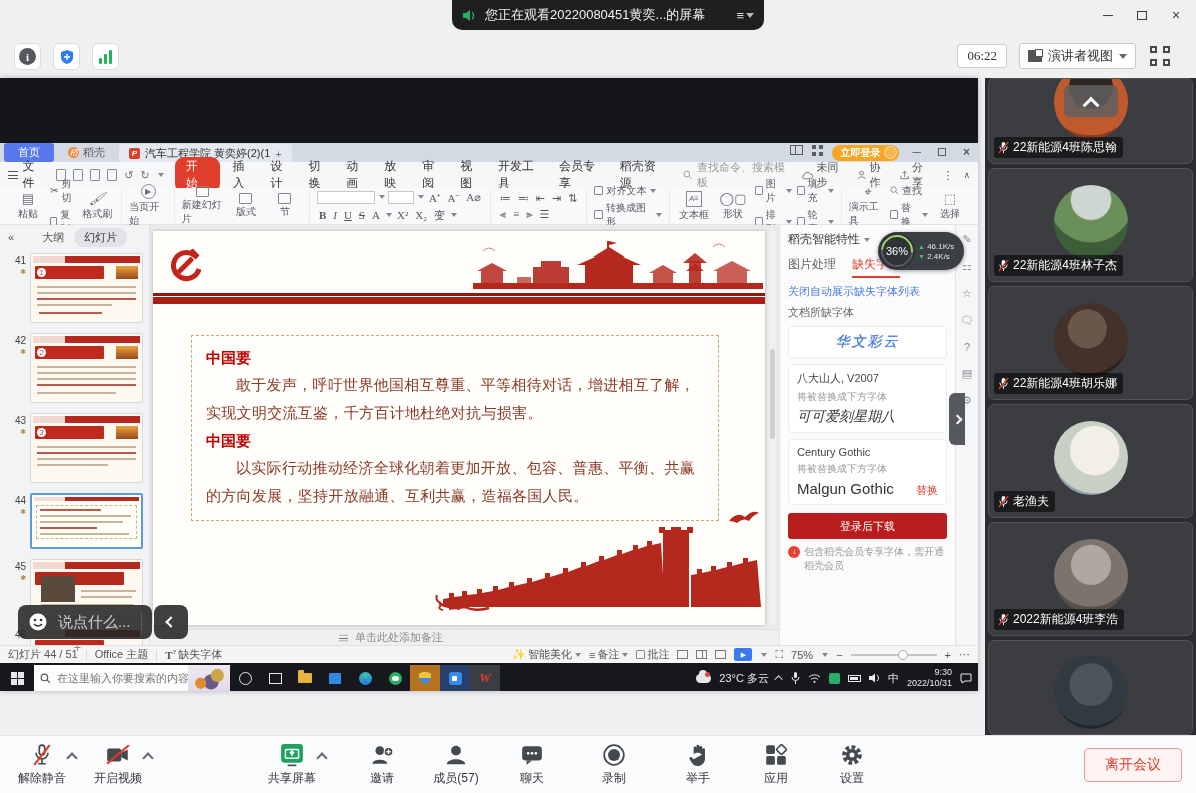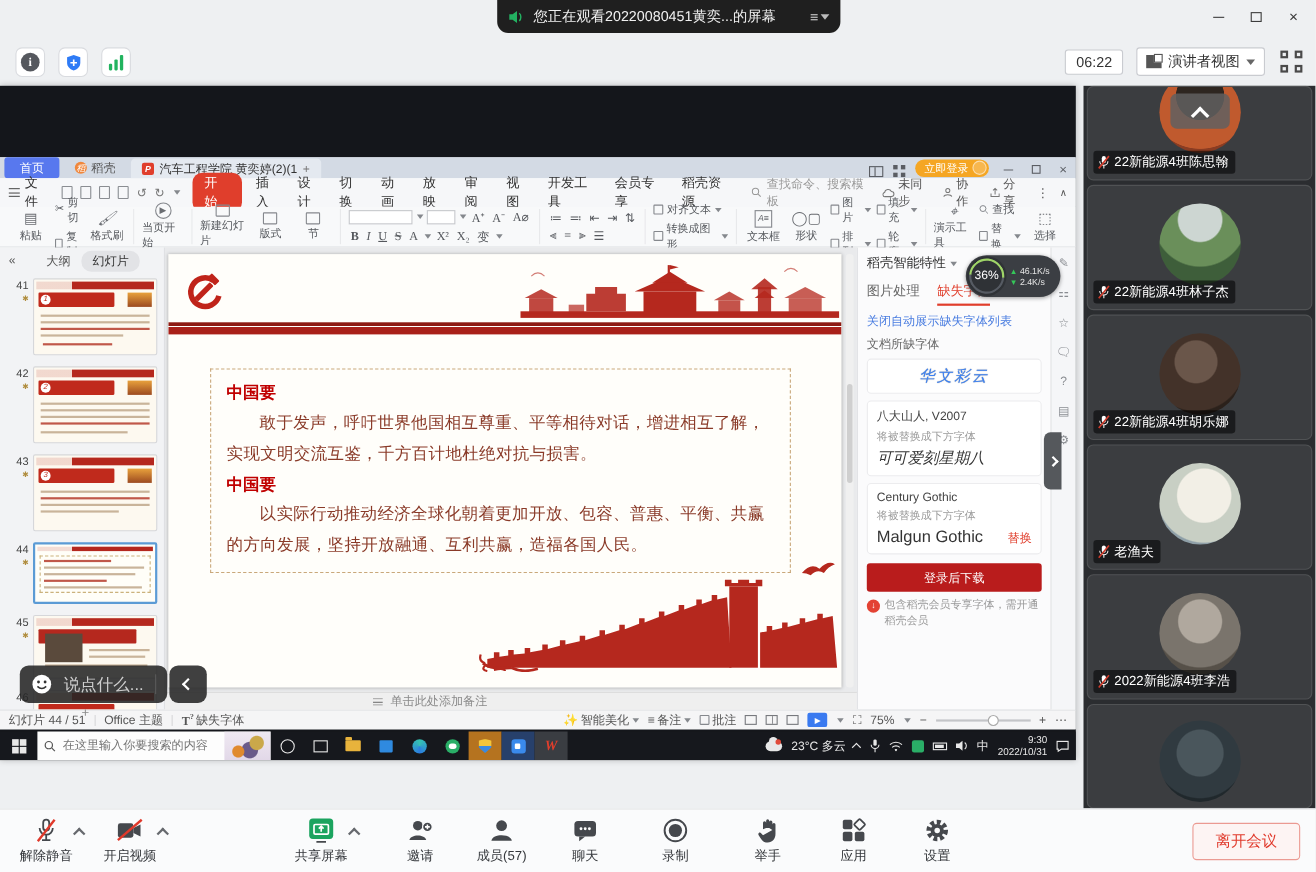--- a/index.html
+++ b/index.html
@@ -16,21 +16,21 @@
   .banner { position:absolute; left:452px; top:0; width:312px; height:30px; background:#1f1f1f; border-radius:0 0 10px 10px; display:flex; align-items:center; padding:0 10px; gap:8px; z-index:25; }
   .banner .title { color:#f0f0f0; font-size:13px; white-space:nowrap; }
   .banner-menu { margin-left:auto; color:#d8d8d8; font-size:13px; display:flex; align-items:center; gap:2px; }
 
   
   .mt-left { position:absolute; top:43px; left:14px; display:flex; gap:12px; z-index:20; }
   .tool-btn { width:27px; height:27px; border:1px solid #d9dbdf; border-radius:6px; background:#fff; display:flex; align-items:center; justify-content:center; }
   .info-circle { width:17px; height:17px; border-radius:50%; background:#55585e; color:#fff; font-size:11px; font-weight:bold; display:flex; align-items:center; justify-content:center; font-family:"Liberation Serif",serif; }
   .signal { display:flex; align-items:flex-end; gap:2px; height:14px; }
   .signal i { width:3px; background:#21b35e; border-radius:1px; display:block; }
-  .mt-right { position:absolute; top:43px; right:10px; display:flex; align-items:center; gap:12px; z-index:20; }
+  .mt-right { position:absolute; top:43px; right:24px; display:flex; align-items:center; gap:12px; z-index:20;font-family:Liberation Serif, serif; }
   .timer { border:1px solid #c9cbd0; background:#fff; border-radius:3px; padding:3px 9px; font-size:13px; color:#333; }
   .view-switch { border:1px solid #c9cbd0; background:#fff; border-radius:3px; padding:3px 8px; display:flex; align-items:center; gap:6px; font-size:13px; color:#333; }
   .layout-glyph { width:14px; height:12px; position:relative; background:#555; }
   .layout-glyph:after { content:""; position:absolute; right:-1px; top:-1px; width:6px; height:6px; background:#fff; border:1px solid #555; }
   .caret { width:0; height:0; border-left:4px solid transparent; border-right:4px solid transparent; border-top:5px solid #666; display:inline-block; }
   .fs-btn { width:24px; height:24px; position:relative; }
   .fs-btn i { position:absolute; width:7px; height:7px; border:2px solid #4a4a4a; }
   .fs-tl { top:2px; left:2px; border-right:none; border-bottom:none; }
   .fs-tr { top:2px; right:2px; border-left:none; border-bottom:none; }
   .fs-bl { bottom:2px; left:2px; border-right:none; border-top:none; }
@@ -40,21 +40,21 @@
   .share { position:absolute; left:0; top:78px; width:978px; height:613px; background:#14161b; overflow:hidden; box-shadow:0 0 6px rgba(0,0,0,.25); }
 
   
   .wps { position:absolute; left:0; top:65px; width:978px; height:520px; background:#f6f7f9; display:flex; flex-direction:column; font-size:12px; color:#333; }
   .wps-tabbar { height:19px; background:#d3dae4; display:flex; align-items:center; padding:0 4px; gap:6px; flex:none; }
   .home-pill { background:#5878ee; color:#fff; font-size:11px; border-radius:3px; padding:2px 14px; }
   .docer-tab { display:flex; align-items:center; gap:4px; font-size:11px; color:#555; padding:0 8px; }
   .docer-dot { width:11px; height:11px; border-radius:50%; background:#f0873c; color:#fff; font-size:8px; display:flex; align-items:center; justify-content:center; }
   .doc-tab { background:#e4e9f0; border-radius:4px 4px 0 0; height:19px; margin-top:2px; display:flex; align-items:center; gap:5px; padding:0 10px; font-size:11px; color:#333; }
   .p-icon { width:11px; height:11px; background:#e03e2c; color:#fff; font-size:8px; border-radius:2px; display:flex; align-items:center; justify-content:center; font-weight:bold; }
-  .tabbar-right { margin-left:auto; display:flex; align-items:flex-end; gap:9px; }
+  .tabbar-right { margin-left:auto; display:flex; align-items:flex-start; gap:9px;font-weight:bold; }
   .split-glyph { width:13px; height:10px; border:1px solid #5a5d63; position:relative; }
   .split-glyph:after { content:""; position:absolute; left:4px; top:0; bottom:0; width:1px; background:#5a5d63; }
   .grid-glyph { width:11px; height:11px; background:
      linear-gradient(#5a5d63,#5a5d63) 0 0/4px 4px no-repeat,
      linear-gradient(#5a5d63,#5a5d63) 7px 0/4px 4px no-repeat,
      linear-gradient(#5a5d63,#5a5d63) 0 7px/4px 4px no-repeat,
      linear-gradient(#5a5d63,#5a5d63) 7px 7px/4px 4px no-repeat; }
   .login-pill { background:#f5a623; border-radius:9px; height:16px; display:flex; align-items:center; gap:4px; padding:0 2px 0 8px; color:#fff; font-size:10px; }
   .login-ava { width:13px; height:13px; border-radius:50%; background:#fff3; border:1px solid #fff8; }
   .wps-winbtn { color:#5a5d63; font-size:12px; padding:0 4px; }
@@ -153,21 +153,21 @@
   .zoom-slider i { position:absolute; left:55%; top:-4px; width:10px; height:10px; border-radius:50%; background:#fff; border:1px solid #aaa; }
 
   
   .taskbar { position:absolute; left:0; top:587px; width:978px; height:26px; background:#16181d; display:flex; align-items:center; color:#ddd; }
   .tb-start { width:34px; height:100%; display:flex; align-items:center; justify-content:center; }
   .winlogo { width:13px; height:13px; background:
      linear-gradient(#e8e8e8,#e8e8e8) 0 0/6px 6px no-repeat,
      linear-gradient(#e8e8e8,#e8e8e8) 7px 0/6px 6px no-repeat,
      linear-gradient(#e8e8e8,#e8e8e8) 0 7px/6px 6px no-repeat,
      linear-gradient(#e8e8e8,#e8e8e8) 7px 7px/6px 6px no-repeat; }
-  .tb-search { width:212px; height:100%; background:#fdfdfd; display:flex; align-items:center; gap:6px; padding:0 6px; color:#555; font-size:11px; position:relative; overflow:hidden; }
+  .tb-search { width:196px; height:100%; background:#fdfdfd; display:flex; align-items:center; gap:6px; padding:0 6px; color:#555; font-size:11px; position:relative; overflow:hidden; }
   .tb-search input { border:none; outline:none; flex:1; font-size:11px; color:#444; background:transparent; width:100px; font-family:inherit; }
   .halloween { position:absolute; right:0; top:0; bottom:0; width:42px;
      background: radial-gradient(circle at 70% 40%, #caa84a 0 6px, transparent 7px),
                  radial-gradient(circle at 30% 70%, #e08a2e 0 5px, transparent 6px),
                  radial-gradient(circle at 55% 65%, #6a5a8a 0 7px, transparent 8px),
                  linear-gradient(#efe9f2,#e2d8e8); }
   .tb-app { width:30px; height:100%; display:flex; align-items:center; justify-content:center; }
   .tb-app.hl-orange { background:#b5731f; }
   .tb-app.hl-blue { background:#27406b; }
   .tb-app.hl-gray { background:#3a3d42; }

